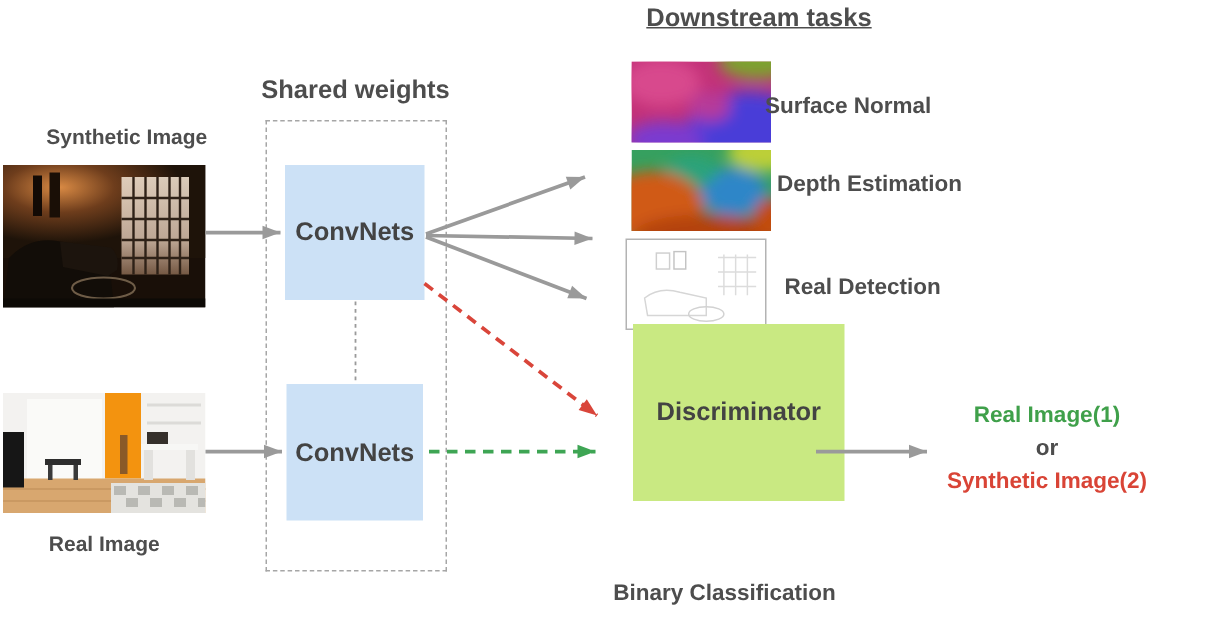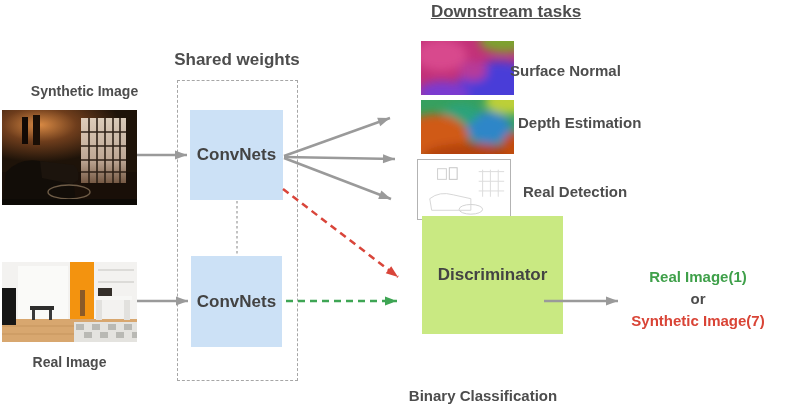--- a/index.html
+++ b/index.html
@@ -181,21 +181,21 @@
 
   <div class="node discriminator" style="left:402px;top:216px;width:141px;height:118px;margin-left:20px;">
     <span>Discriminator</span>
   </div>
 
   <div class="lbl" style="left:393px;top:387px;width:180px;font-size:15px;">Binary Classification</div>
 
   <div class="out-block" style="left:604px;top:266px;width:188px;">
     <div class="out-real">Real Image(1)</div>
     <div class="out-or">or</div>
-    <div class="out-syn">Synthetic Image(7)</div>
+    <div class="out-syn">Synthetic Image(2)</div>
   </div>
 
   <svg class="overlay">
     <defs>
       <marker id="ah-gray" viewBox="0 0 14 14" markerWidth="14" markerHeight="14" refX="13" refY="7" orient="auto" markerUnits="userSpaceOnUse">
         <path d="M1,2.5 L13,7 L1,11.5 Z" style="fill:var(--arrow-gray,#9a9a9a);"></path>
       </marker>
       <marker id="ah-red" viewBox="0 0 14 14" markerWidth="14" markerHeight="14" refX="13" refY="7" orient="auto" markerUnits="userSpaceOnUse">
         <path d="M1,2.5 L13,7 L1,11.5 Z" style="fill:var(--arrow-red,#d9453a);"></path>
       </marker>

